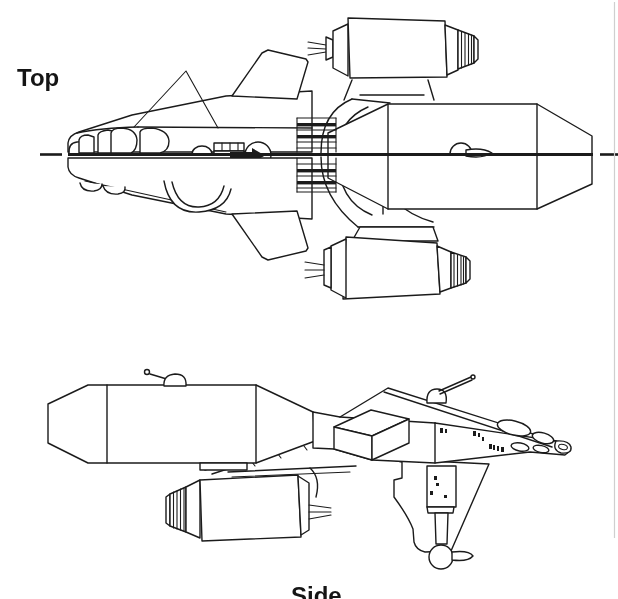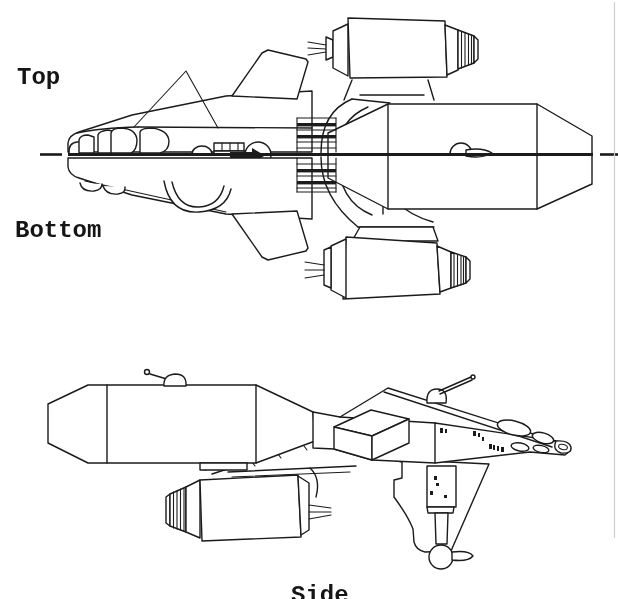--- a/index.html
+++ b/index.html
@@ -11,21 +11,20 @@
     font-family:"Liberation Sans", sans-serif;
   }
   .view-label{
     position:absolute;
     font-weight:bold;
     font-size:24px;
     color:#151515;
     letter-spacing:0px;
     white-space:nowrap;
     user-select:none;
-    font-family:Liberation Mono, monospace;
   }
   #label-top{left:17px;top:64px;}
   #label-bottom{left:15px;top:217px;}
   #label-side{left:291px;top:570px;margin-top:12px;}
   svg{position:absolute;left:0;top:0;}
   svg *{vector-effect:none;}
   .ln{stroke:#1b1b1b;stroke-width:1.4;fill:none;stroke-linejoin:round;stroke-linecap:round;}
   .wh{stroke:#1b1b1b;stroke-width:1.4;fill:#ffffff;stroke-linejoin:round;stroke-linecap:round;}
   .dk{fill:#1b1b1b;stroke:none;}
   .thin{stroke-width:1.1;}
@@ -231,15 +230,14 @@
       <g>
         <path class="wh" d="M427,403 Q426,389 437,389 Q448,389 446,403 Z"></path>
         <line class="ln" x1="439" y1="391" x2="471" y2="377"></line>
         <line class="ln" x1="440" y1="394" x2="472" y2="380"></line>
         <circle class="wh" cx="473" cy="377" r="2"></circle>
       </g>
     </g>
   </svg>
 
   <div class="view-label" id="label-top">Top</div>
-  <div class="view-label" id="label-bottom">Bottom</div>
   <div class="view-label" id="label-side">Side</div>
 </div>
 
 </body></html>

